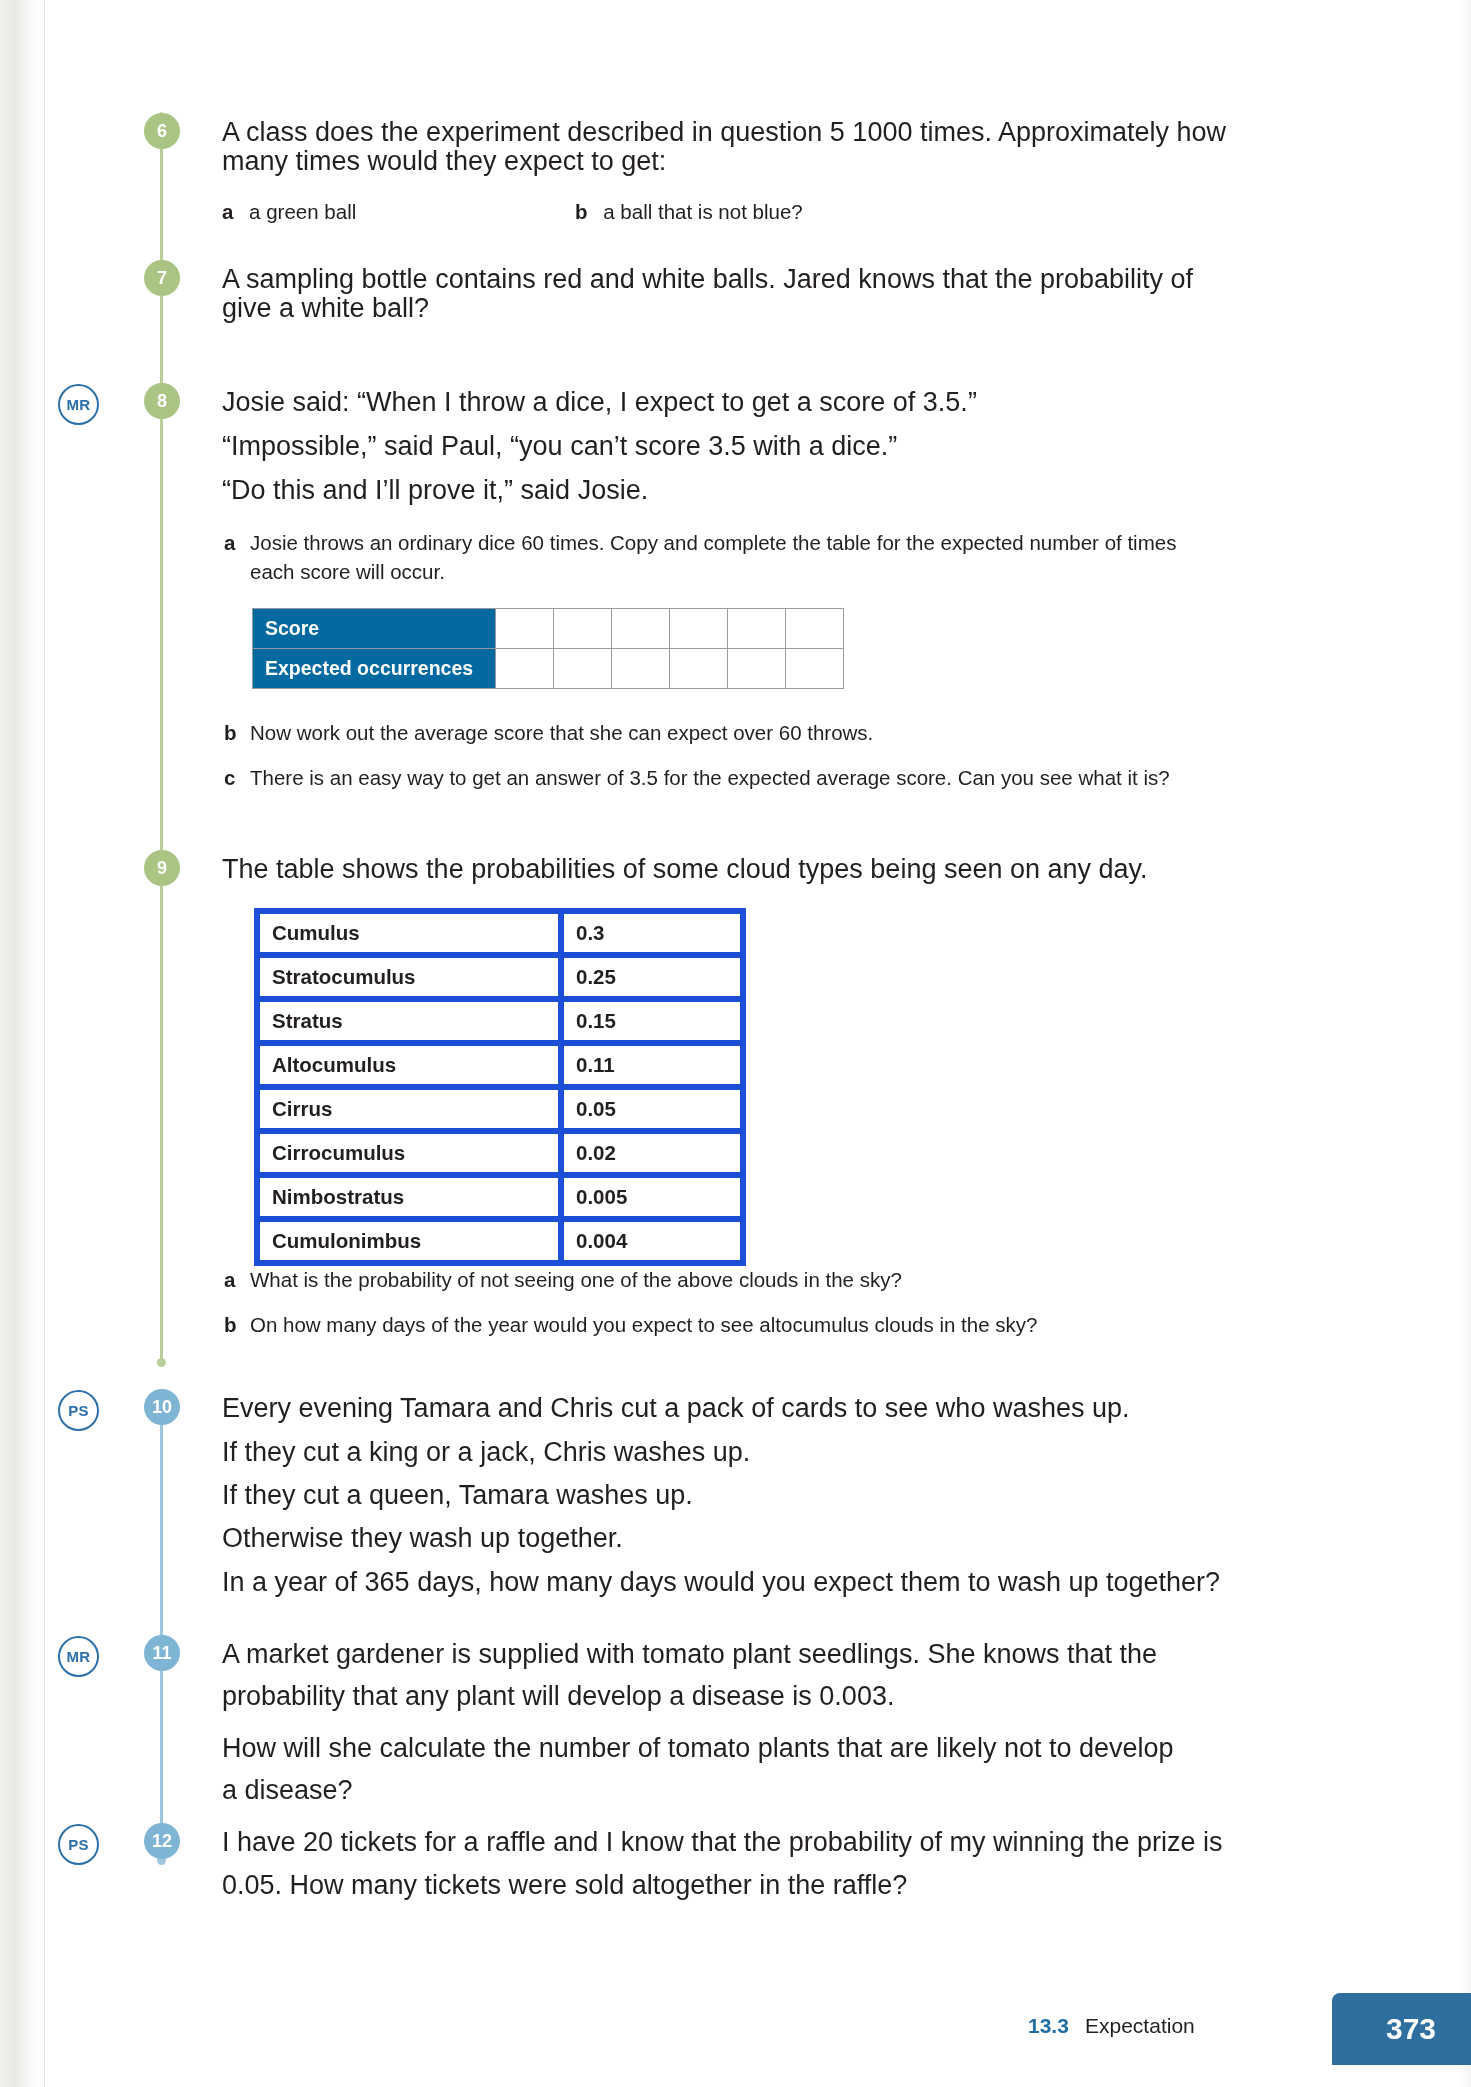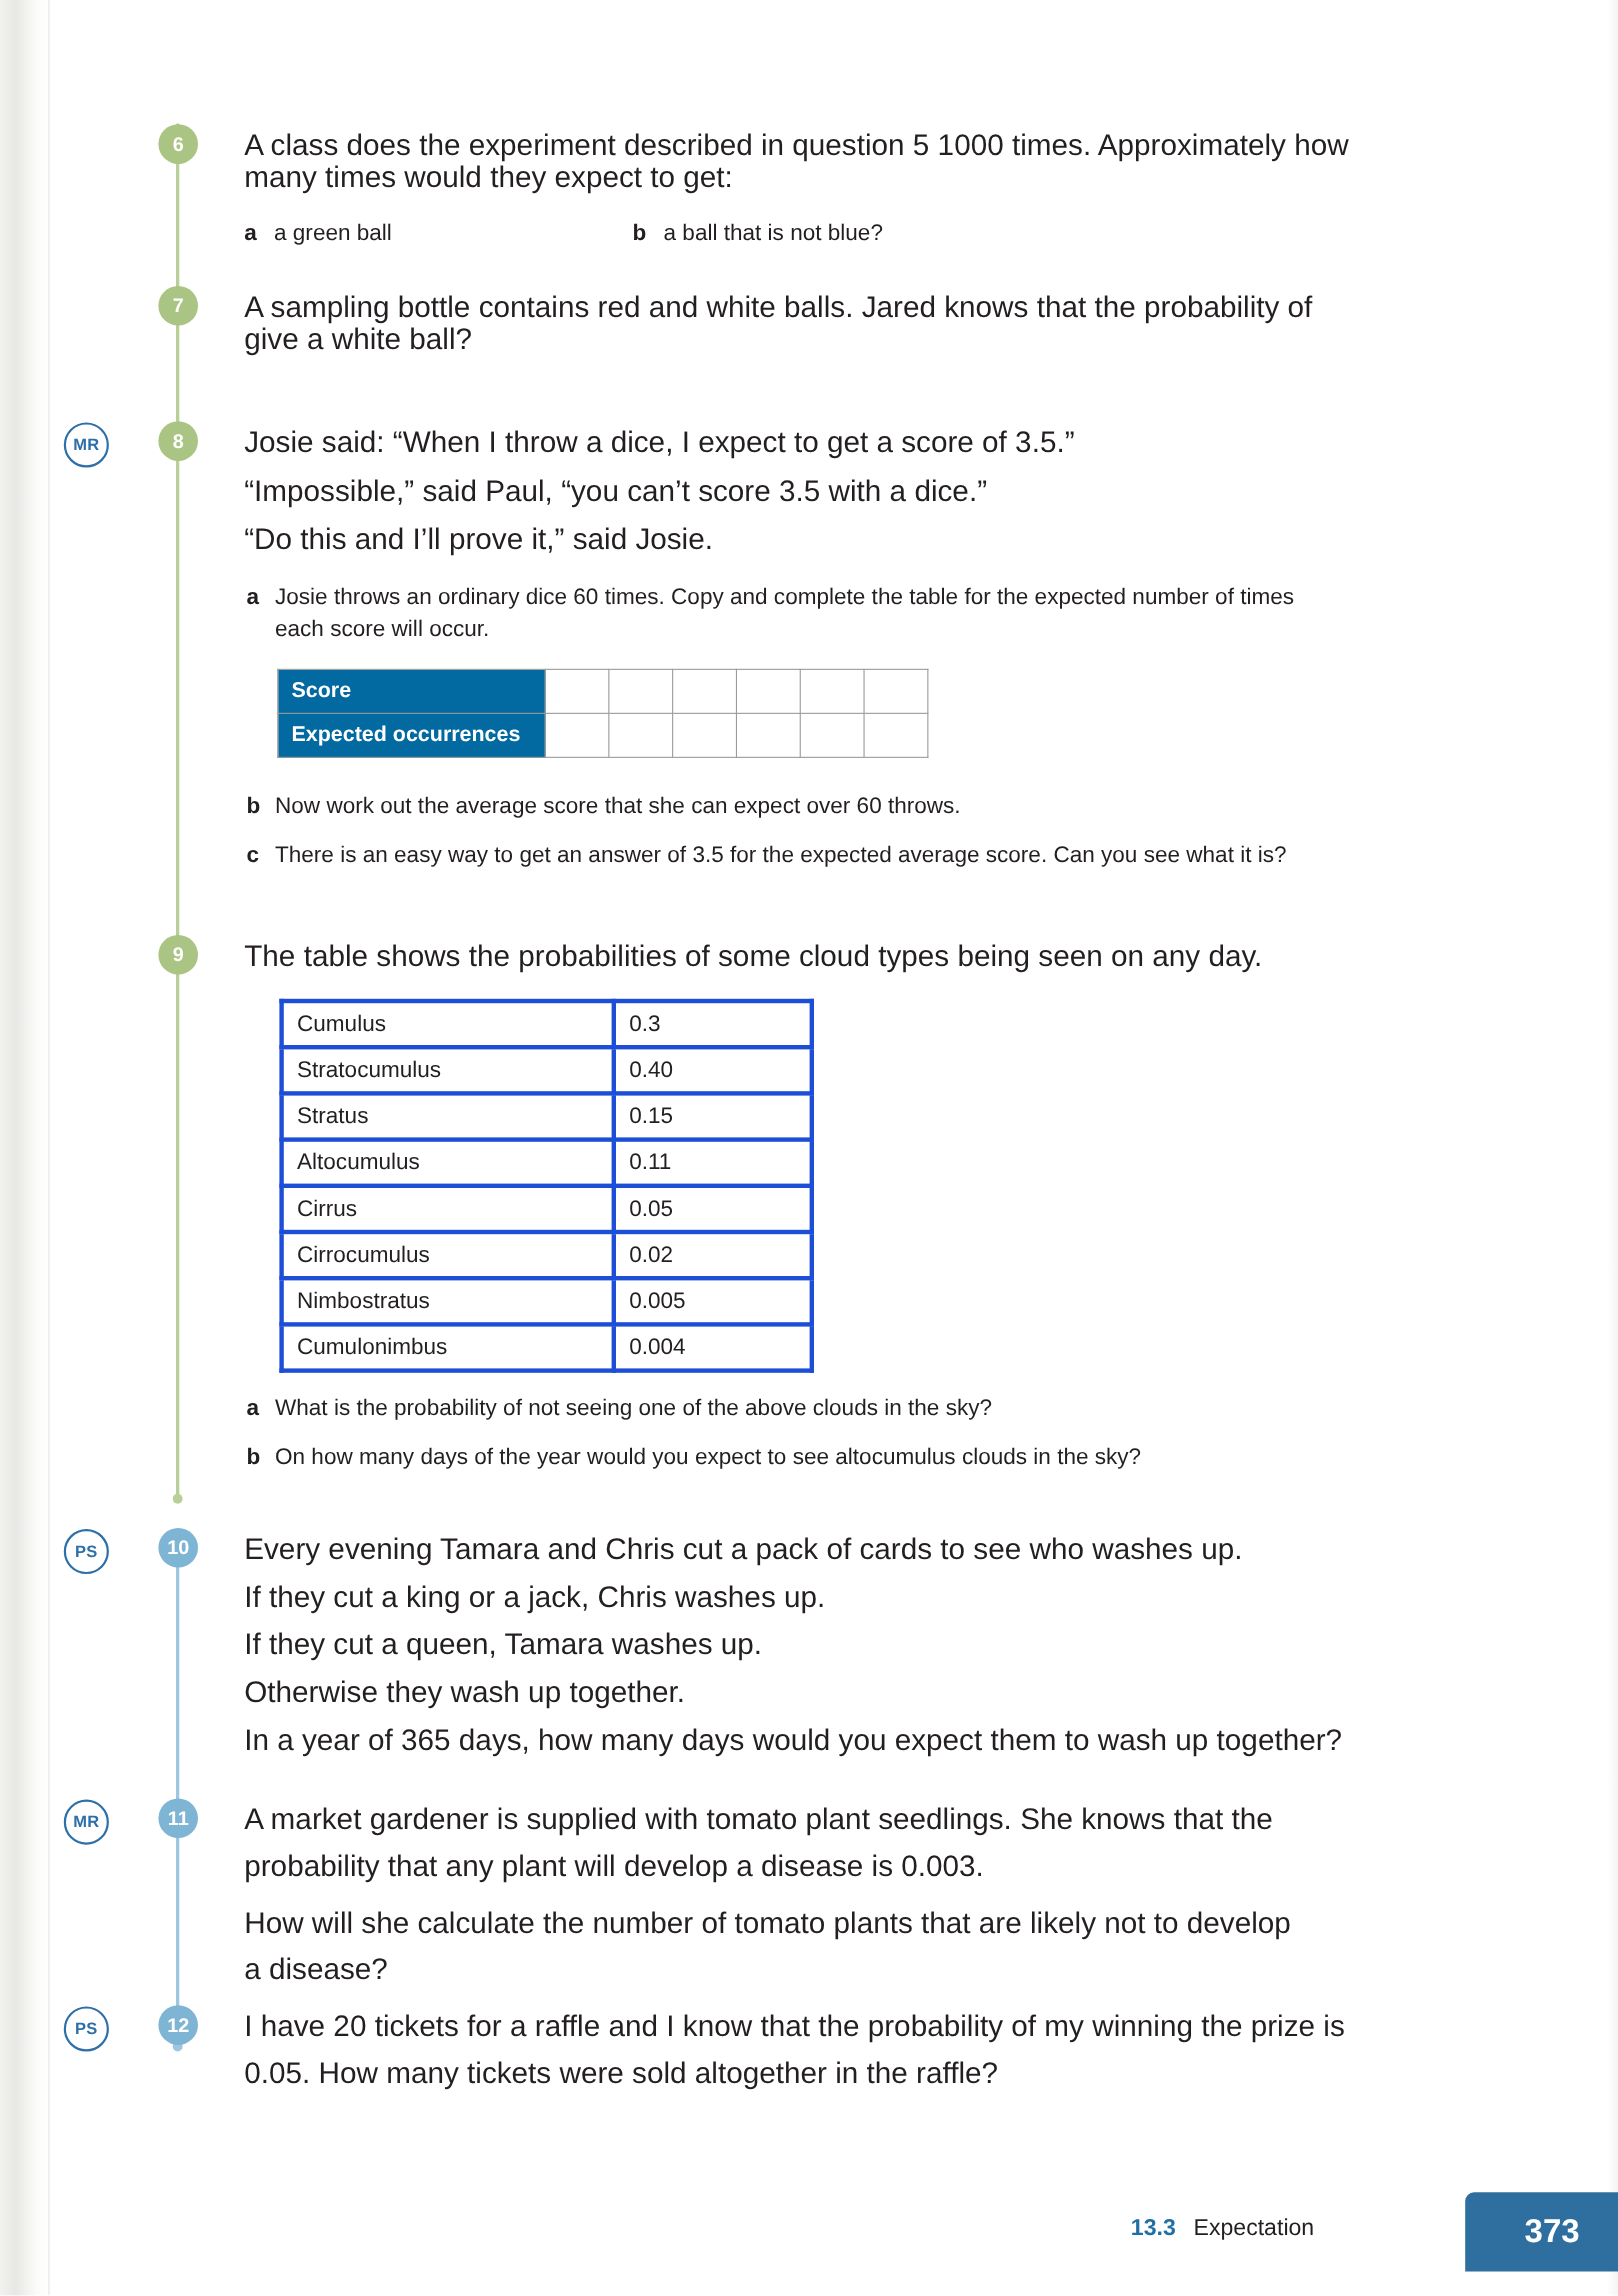--- a/index.html
+++ b/index.html
@@ -136,23 +136,24 @@
   }
   .score-table td.blank { width: 55px; }
 
   
   .cloud-table {
     position: absolute;
     border-collapse: collapse;
     font-size: 20.5px;
   }
   .cloud-table td {
-    border: 4px solid #1d4ed8;
+    border: 6px solid #1d4ed8;
     height: 32px;
     padding: 3px 12px;
+    font-weight: bold;
   }
   .cloud-table td.name { width: 274px; }
   .cloud-table td.val  { width: 152px; }
 
   
   .footer-text {
     position: absolute;
     font-size: 21px;
   }
   .footer-sec {
@@ -256,21 +257,21 @@
   <div class="qtext" style="left:222px; top:855px; width:1120px;">The table shows the probabilities of some cloud types being seen on any day.</div>
 
   <table class="cloud-table" style="left:254px; top:908px;">
     <tbody>
         <tr>
       <td class="name">Cumulus</td>
       <td class="val">0.3</td>
     </tr>
     <tr>
       <td class="name">Stratocumulus</td>
-      <td class="val">0.40</td>
+      <td class="val">0.25</td>
     </tr>
     <tr>
       <td class="name">Stratus</td>
       <td class="val">0.15</td>
     </tr>
     <tr>
       <td class="name">Altocumulus</td>
       <td class="val">0.11</td>
     </tr>
     <tr>

